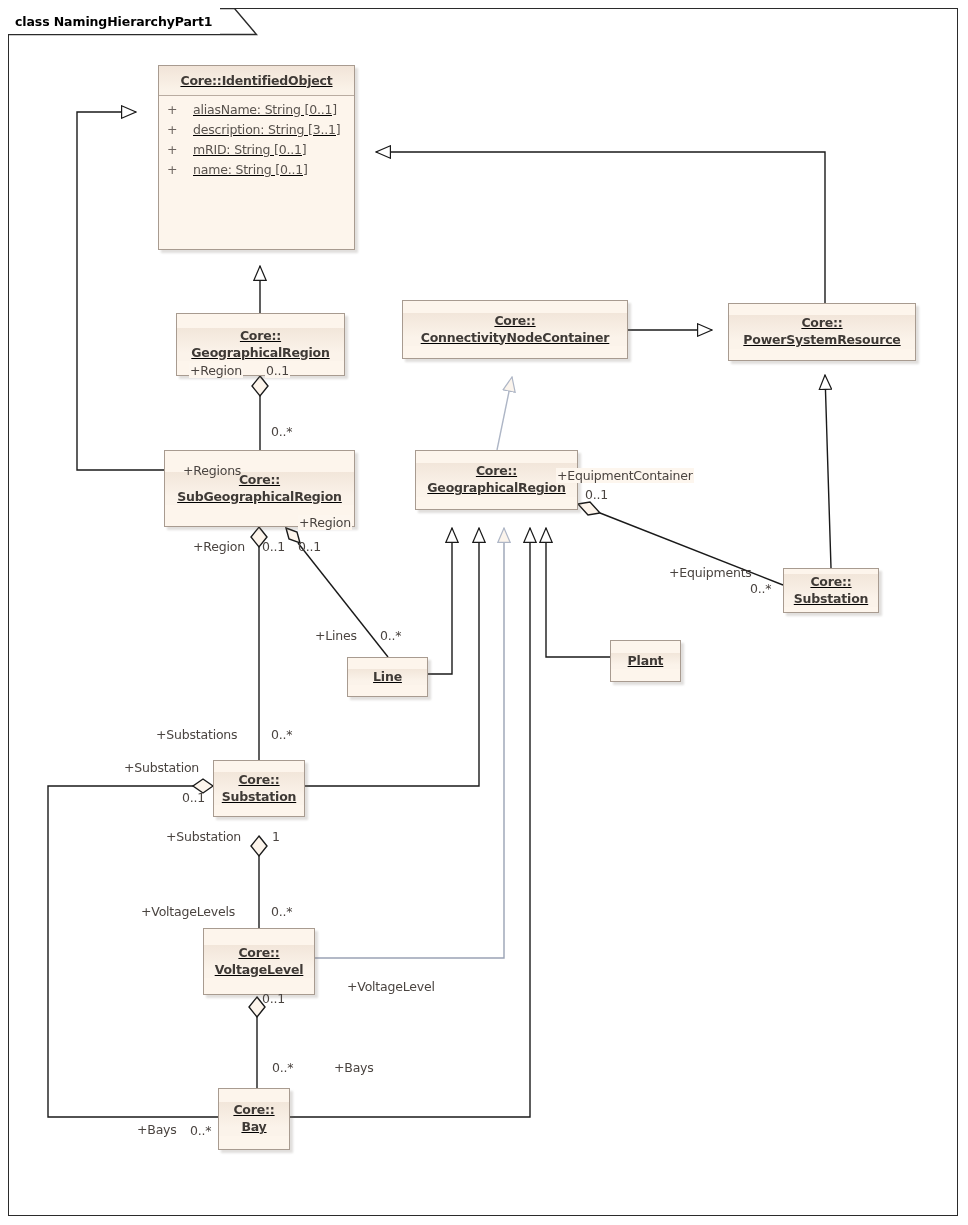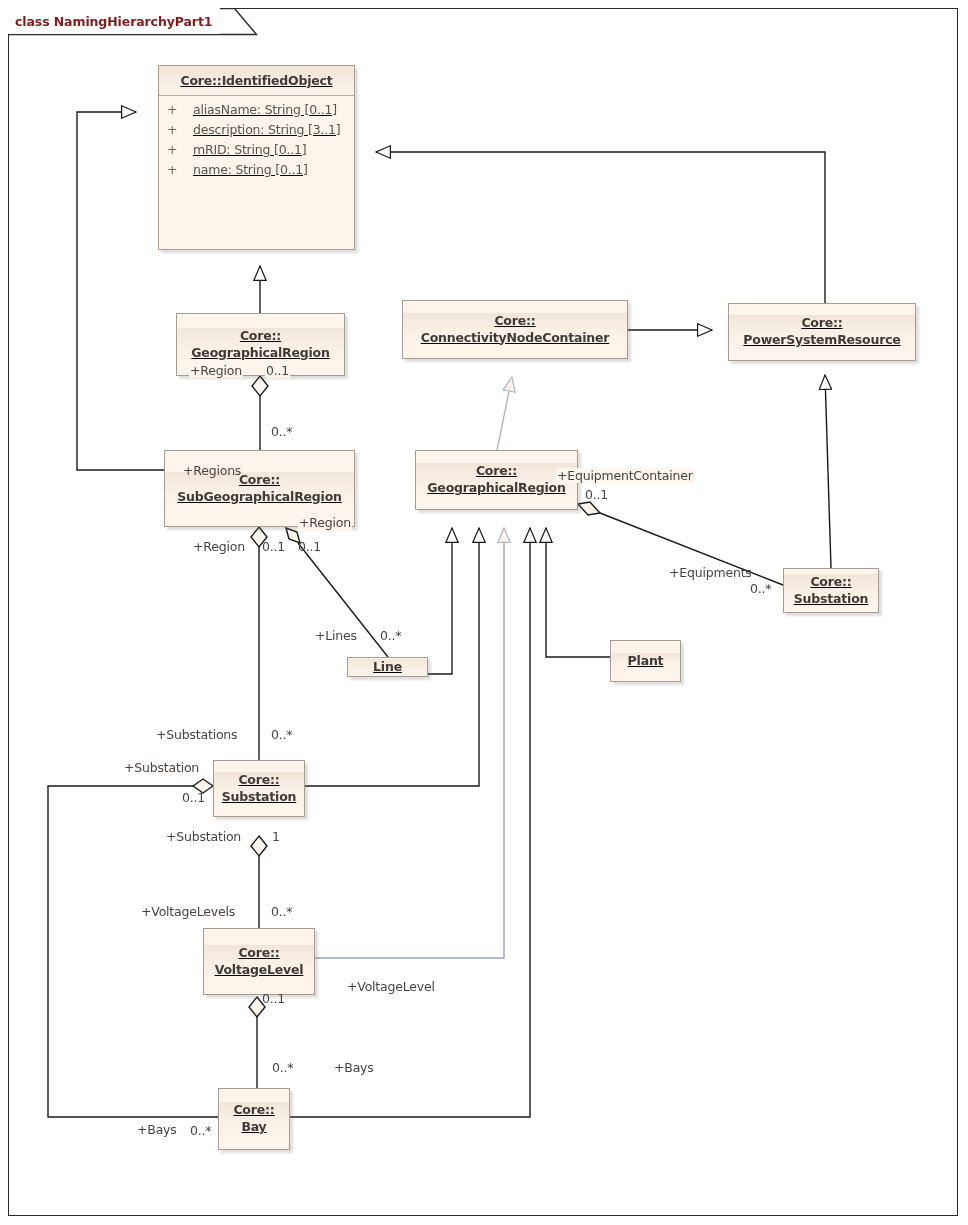--- a/index.html
+++ b/index.html
@@ -33,21 +33,21 @@
     top: 8px;
     height: 26px;
     box-sizing: border-box;
     background: #ffffff;
     border-right: none;
     display: flex;
     align-items: center;
     padding: 0 8px 0 7px;
     font-size: 12.5px;
     font-weight: bold;
-    color: #7f1d1d;
+    color: #000000;
     letter-spacing: -0.1px;
     white-space: nowrap;
     z-index: 6;
   }
   .frame-tab-shape {
     position: absolute;
     left: 8px;
     top: 8px;
     z-index: 5;
   }
@@ -257,21 +257,21 @@
     </div>
   </div>
 
   <div class="cls centered" style="left:783px; top:568px; width:96px; height:45px;">
     <div class="hdr">
       <span class="ns">Core::</span><br>
       <span>Substation</span>
     </div>
   </div>
 
-  <div class="cls centered" style="left:347px; top:657px; width:81px; height:20px;">
+  <div class="cls centered" style="left:347px; top:657px; width:81px; height:40px;">
     <div class="hdr">
       <span>Line</span>
     </div>
   </div>
 
   <div class="cls centered" style="left:610px; top:640px; width:71px; height:42px;">
     <div class="hdr">
       <span>Plant</span>
     </div>
   </div>

